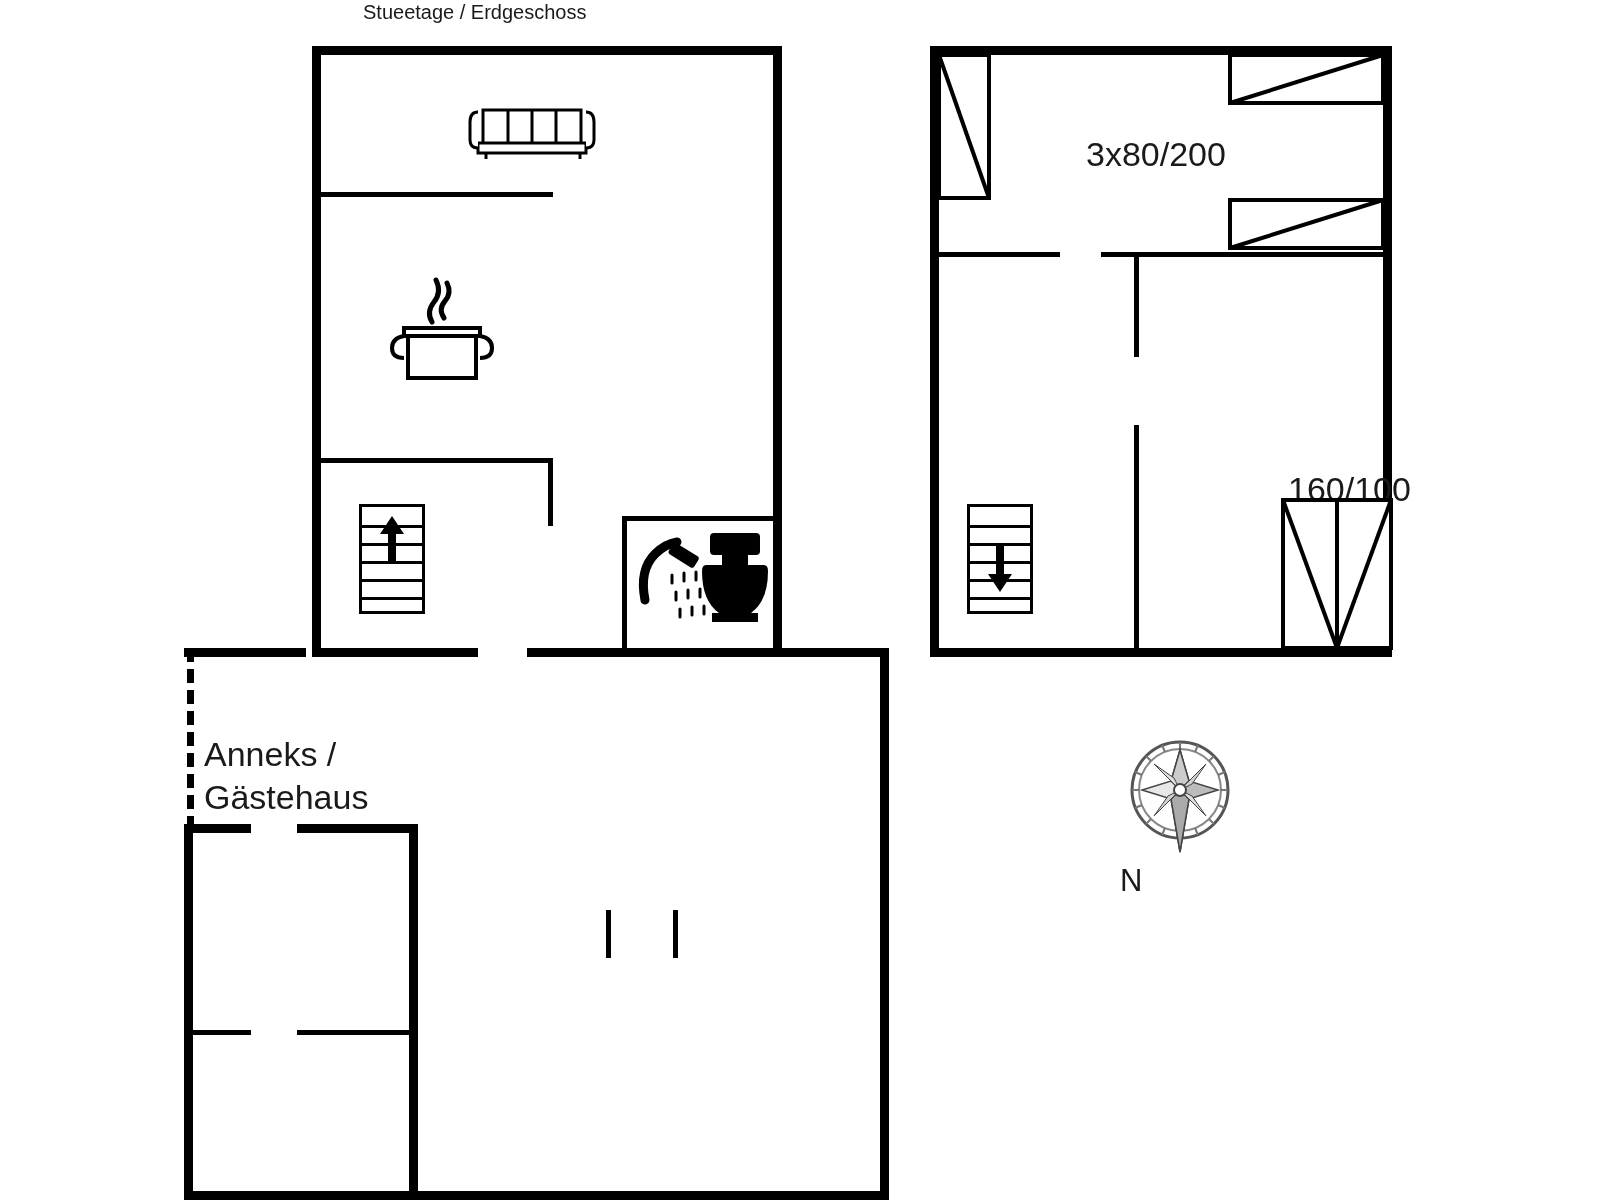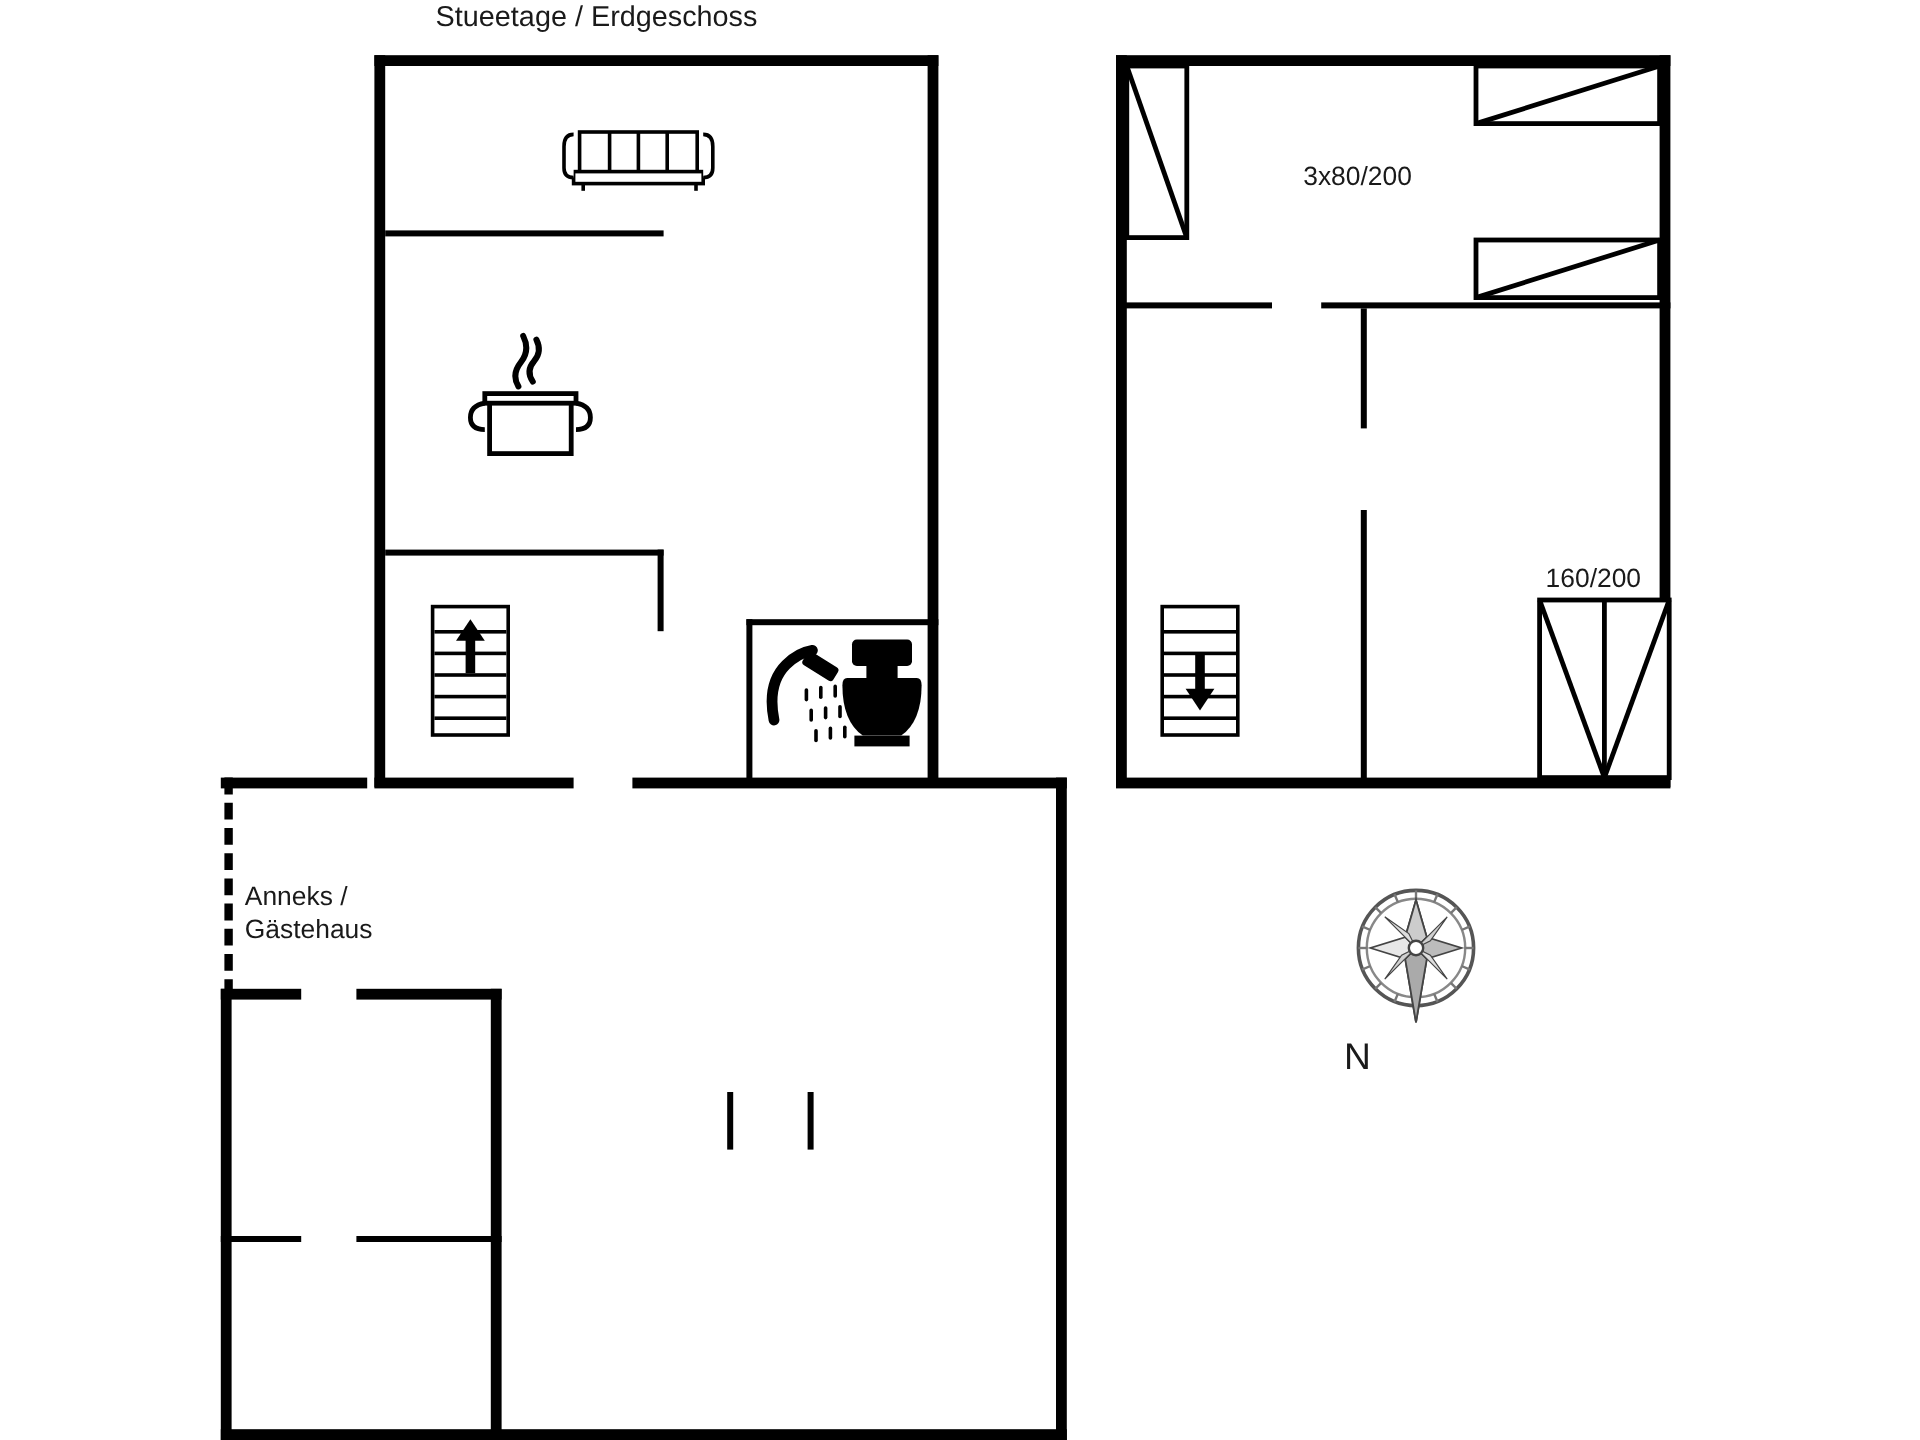--- a/index.html
+++ b/index.html
@@ -13,27 +13,27 @@
   }
   #stage {
     position: relative;
     width: 1600px;
     height: 1200px;
     background: #ffffff;
     overflow: hidden;
   }
   .label {
     position: absolute;
-    font-size: 22px;
+    font-size: 34px;
     color: #1a1a1a;
     white-space: pre;
     line-height: 1.25;
   }
   .title {
-    font-size: 24px;
+    font-size: 20px;
   }
   .wall {
     position: absolute;
     background: #000000;
   }
   .thin {
     position: absolute;
     background: #000000;
   }
   .dashv {
@@ -124,21 +124,21 @@
 
   <div class="stairs" style="left:967px; top:504px; width:66px; height:110px;">
     <div class="step" style="top:18px;"></div>
     <div class="step" style="top:36px;"></div>
     <div class="step" style="top:54px;"></div>
     <div class="step" style="top:72px;"></div>
     <div class="step" style="top:90px;"></div>
   </div>
 
   <div class="label" style="left:1086px; top:133px;">3x80/200</div>
-  <div class="label" style="left:1288px; top:468px;">160/200</div>
+  <div class="label" style="left:1288px; top:468px;">160/100</div>
   <div class="label" style="left:1120px; top:862px; font-size:31px;">N</div>
 
   <svg class="overlay" viewBox="0 0 1600 1200" xmlns="http://www.w3.org/2000/svg">
 
     <g fill="none" stroke="#000000" stroke-width="3">
       <rect x="483" y="110" width="98" height="35" fill="#ffffff"></rect>
       <line x1="508" y1="110" x2="508" y2="145"></line>
       <line x1="532" y1="110" x2="532" y2="145"></line>
       <line x1="556" y1="110" x2="556" y2="145"></line>
       <rect x="478" y="143" width="108" height="10" fill="#ffffff"></rect>

